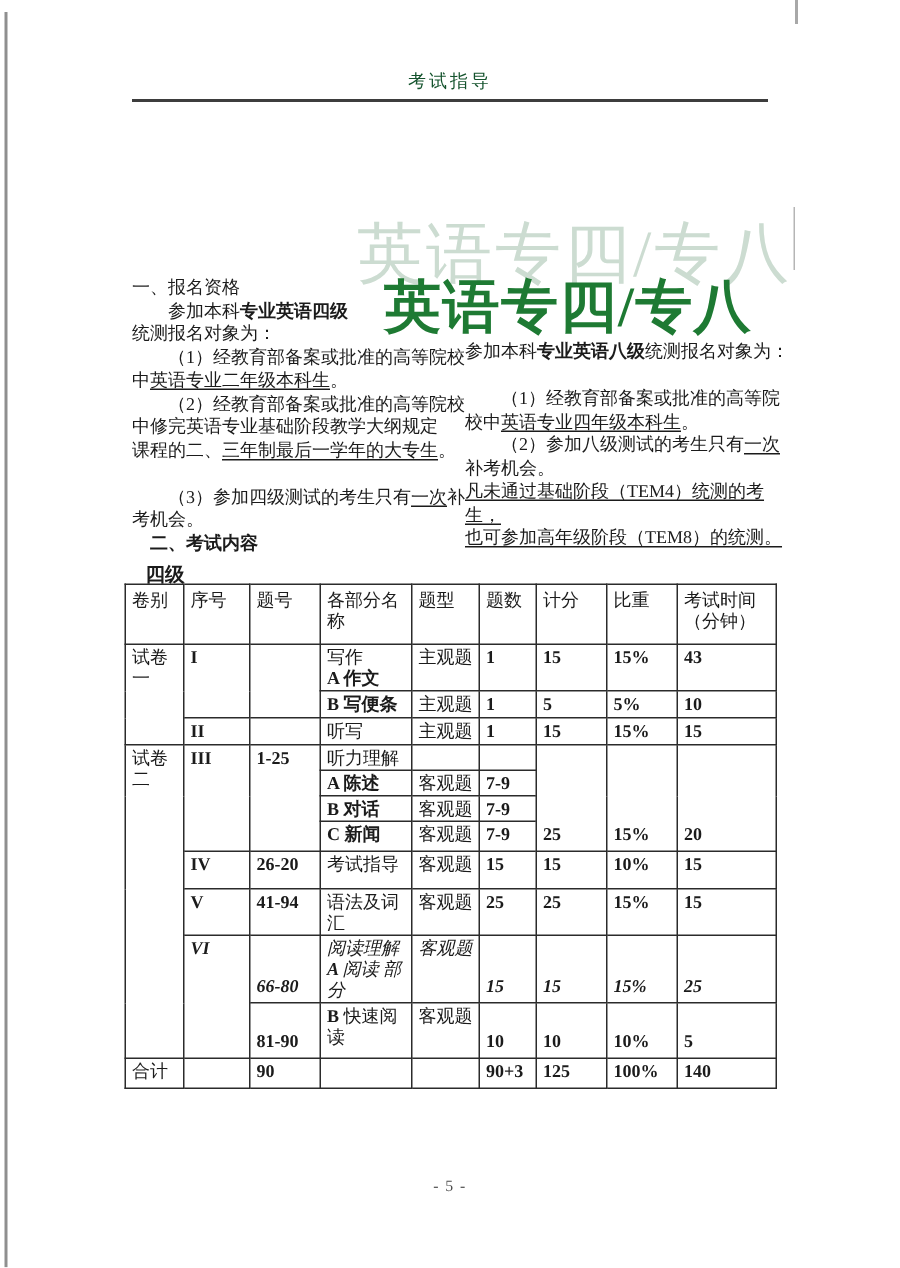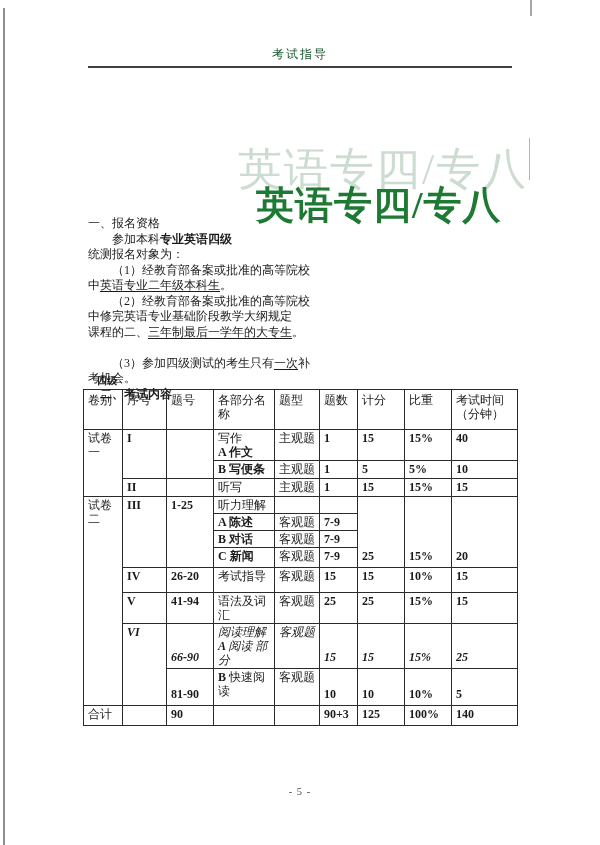--- a/index.html
+++ b/index.html
@@ -27,27 +27,27 @@
 
   .watermark{
     position:absolute;left:238px;top:146px;z-index:1;
     font-size:44px;line-height:1.1;letter-spacing:2px;white-space:nowrap;
   }
   .main-title{
     position:absolute;left:256px;top:186px;z-index:2;
     font-size:38px;font-weight:bold;line-height:1.05;letter-spacing:1px;white-space:nowrap;
   }
 
-  .col{position:absolute;font-size:12px;line-height:15.5px;white-space:pre-line;z-index:3;margin-top:32px;}
+  .col{position:absolute;font-size:12px;line-height:15.5px;white-space:pre-line;z-index:3;}
   .col-left{left:88px;top:184px;width:226px;}
   .col-right{left:310px;top:227px;width:216px;}
   .col b{font-weight:bold;}
   .col .u{text-decoration:underline;text-underline-offset:2px;}
 
-  .table-caption{position:absolute;left:97px;top:374px;font-weight:bold;font-size:10px;z-index:3;}
+  .table-caption{position:absolute;left:97px;top:374px;font-weight:bold;font-size:13px;z-index:3;}
 
   #exam-table{
     position:absolute;left:83px;top:389px;width:434px;z-index:3;
     border-collapse:collapse;table-layout:fixed;
     font-size:12px;line-height:14px;
   }
   #exam-table th,#exam-table td{
     border:1px solid #2b2b2b;padding:1px 4px;vertical-align:top;text-align:left;
     font-weight:normal;overflow:hidden;
   }
@@ -95,20 +95,28 @@
 统测报名对象为：
 　　（1）经教育部备案或批准的高等院校
 中</span><span class="u">英语专业二年级本科生</span><span>。
 　　（2）经教育部备案或批准的高等院校
 中修完英语专业基础阶段教学大纲规定
 课程的二、</span><span class="u">三年制最后一学年的大专生</span><span>。
 
 　　（3）参加四级测试的考生只有</span><span class="u">一次</span><span>补
 考机会。
 　</span><b>二、考试内容</b></div>
+  <div class="col col-right"><span>参加本科</span><b>专业英语八级</b><span>统测报名对象为：
+
+　　（1）经教育部备案或批准的高等院
+校中</span><span class="u">英语专业四年级本科生</span><span>。
+　　（2）参加八级测试的考生只有</span><span class="u">一次</span><span>
+补考机会。
+</span><span class="u">凡未通过基础阶段（TEM4）统测的考生，
+也可参加高年级阶段（TEM8）的统测。</span></div>
 
   <div class="table-caption">四级</div>
 
   <table id="exam-table">
     <colgroup>
       <col class="c0">
         <col class="c1">
         <col class="c2">
         <col class="c3">
         <col class="c4">
@@ -150,21 +158,21 @@
           <td>
             <div><b>1</b></div>
           </td>
           <td>
             <div><b>15</b></div>
           </td>
           <td>
             <div><b>15%</b></div>
           </td>
           <td>
-            <div><b>40</b></div>
+            <div><b>43</b></div>
           </td>
         </tr>
         <tr>
           <td>
             <div><b>B 写便条</b></div>
           </td>
           <td>
             <div>主观题</div>
           </td>
           <td>
@@ -312,21 +320,21 @@
           </td>
           <td>
             <div><b>15</b></div>
           </td>
         </tr>
         <tr>
           <td rowspan="2">
             <div><b>VI</b></div>
           </td>
           <td class="vb">
-            <div><b>66-90</b></div>
+            <div><b>66-80</b></div>
           </td>
           <td>
             <div>阅读理解</div>
             <div><b>A </b>阅读 部分</div>
           </td>
           <td>
             <div>客观题</div>
           </td>
           <td class="vb">
             <div><b>15</b></div>

